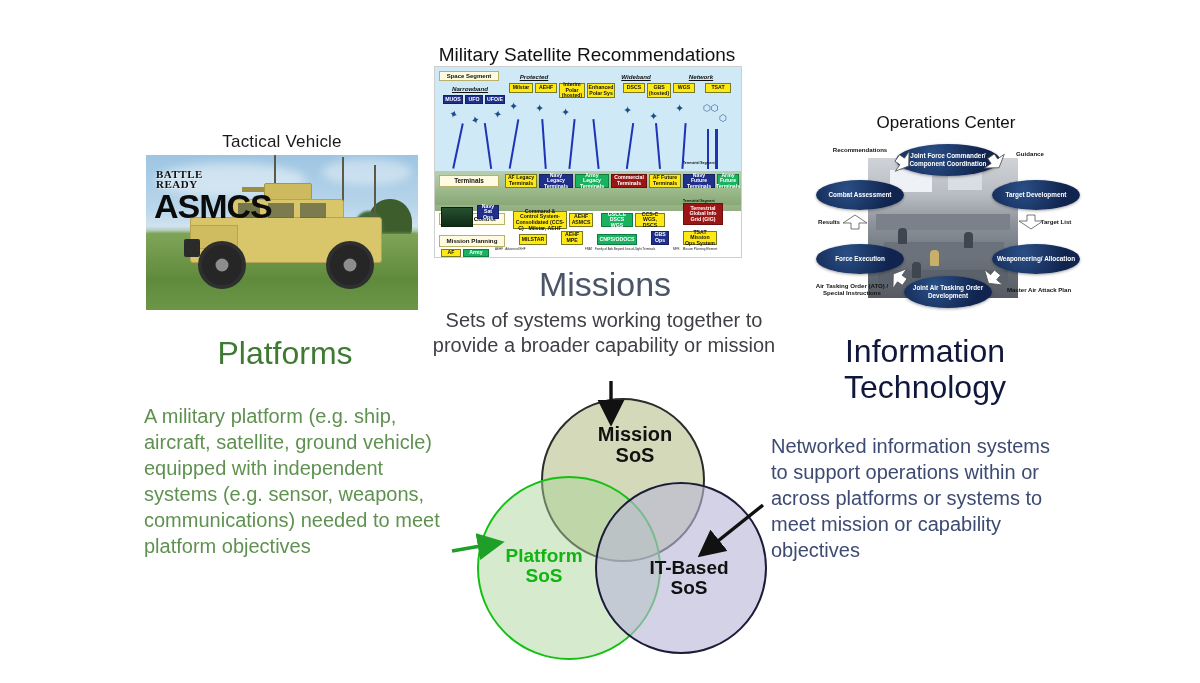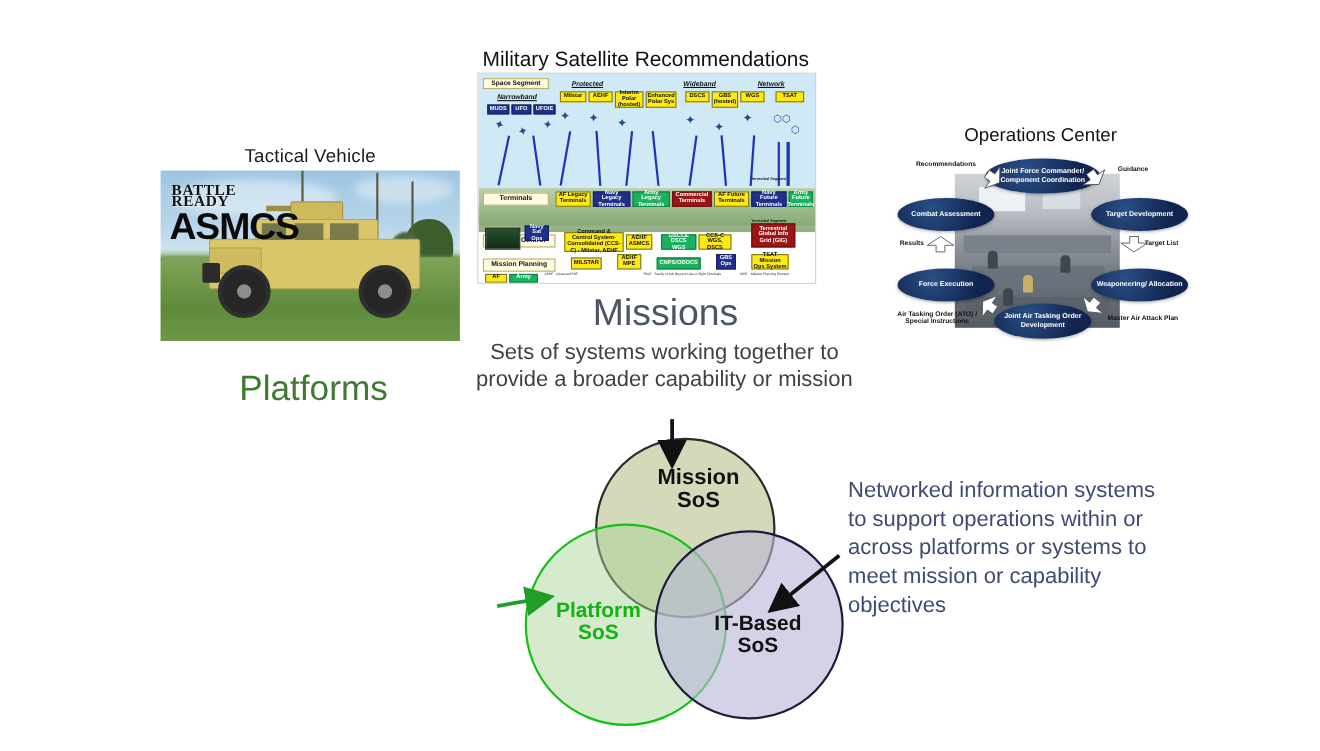--- a/index.html
+++ b/index.html
@@ -64,21 +64,21 @@
   .v-win2{position:absolute;left:122px;top:48px;width:26px;height:15px;background:#3c4a3a;opacity:.6;}
   .v-win3{position:absolute;left:154px;top:48px;width:26px;height:15px;background:#3c4a3a;opacity:.6;}
   .v-turret{position:absolute;left:118px;top:28px;width:46px;height:18px;background:#cdb95e;border:1px solid #a99545;border-radius:2px;}
   .v-gun{position:absolute;left:96px;top:32px;width:34px;height:5px;background:#9e8c42;}
   .v-ant1{position:absolute;left:128px;top:0px;width:2px;height:30px;background:#5c5a44;}
   .v-ant2{position:absolute;left:196px;top:2px;width:2px;height:62px;background:#5c5a44;}
   .v-ant3{position:absolute;left:228px;top:10px;width:2px;height:58px;background:#5c5a44;}
   .v-wheel{position:absolute;background:#262626;border-radius:50%;border:4px solid #2f2f2f;}
   .v-wheel .hub{position:absolute;left:50%;top:50%;transform:translate(-50%,-50%);width:13px;height:13px;background:#8d8d8d;border-radius:50%;}
   .v-bumper{position:absolute;left:38px;top:84px;width:16px;height:18px;background:#2b2b2b;border-radius:2px;}
-  .v-logo{position:absolute;left:10px;top:14px;color:#101010;font-family:"Liberation Serif",serif;font-weight:700;font-size:14px;line-height:10px;letter-spacing:.5px;text-shadow:1px 1px 0 rgba(255,255,255,.45);}
+  .v-logo{position:absolute;left:10px;top:14px;color:#101010;font-family:"Liberation Serif",serif;font-weight:700;font-size:11px;line-height:10px;letter-spacing:.5px;text-shadow:1px 1px 0 rgba(255,255,255,.45);}
   .v-jltv{position:absolute;left:8px;top:36px;color:#0b0b0b;font-family:"Liberation Sans",sans-serif;font-weight:700;font-size:34px;line-height:30px;letter-spacing:-1px;}
 
   
   .satcom{
     position:absolute;left:434px;top:66px;width:306px;height:190px;
     background:#ffffff;border:1px solid #cfcfcf;
     font-family:"Liberation Sans",sans-serif;
     overflow:hidden;
   }
   .sat-sky{position:absolute;left:0;top:0;right:0;height:104px;background:#cfe9f7;}
@@ -183,20 +183,21 @@
 
     <div class="v-logo">
       <span>BATTLE</span><br>
       <span>READY</span>
     </div>
     <div class="v-jltv">ASMCS</div>
   </div>
 
   <div class="abs ctr h-platforms" style="left:130px;top:337px;width:310px;">Platforms</div>
 
+  <div class="abs p-platforms" style="left:144px;top:403px;width:310px;">A military platform (e.g. ship, aircraft, satellite, ground vehicle) equipped with independent systems (e.g. sensor, weapons, communications) needed to meet platform objectives</div>
 
   <div class="satcom-title">Military Satellite Recommendations</div>
 
   <div class="satcom">
     <div class="sat-sky"></div>
     <div class="sat-ground"></div>
     <div class="sat-earth"></div>
     <div class="sat-earth2"></div>
 
     <div class="lbl cr" style="left:4px;top:4px;width:60px;height:10px;font-size:6px;">Space Segment</div>
@@ -321,20 +322,21 @@
         <polygon points="90,18 96,18 96,10 104,22 96,34 96,26 90,26" transform="rotate(35 97 22)"></polygon>
         <polygon points="182,18 188,18 188,10 196,22 188,34 188,26 182,26" transform="rotate(55 189 22)"></polygon>
         <polygon points="218,78 224,78 224,70 232,82 224,94 224,86 218,86" transform="rotate(90 225 82)"></polygon>
         <polygon points="180,134 186,134 186,126 194,138 186,150 186,142 180,142" transform="rotate(130 187 138)"></polygon>
         <polygon points="86,134 92,134 92,126 100,138 92,150 92,142 86,142" transform="rotate(215 93 138)"></polygon>
         <polygon points="42,78 48,78 48,70 56,82 48,94 48,86 42,86" transform="rotate(270 49 82)"></polygon>
       </g>
     </svg>
   </div>
 
+  <div class="abs ctr h-it" style="left:780px;top:334px;width:290px;">Information Technology</div>
 
   <div class="abs p-it" style="left:771px;top:433px;width:300px;">Networked information systems to support operations within or across  platforms or systems to meet  mission or capability objectives</div>
 
   <div class="venn">
     <div class="circ c-mission"></div>
     <div class="circ c-platform"></div>
     <div class="circ c-it"></div>
 
     <div class="venn-lbl vl-mission">
       <span>Mission</span><br>

